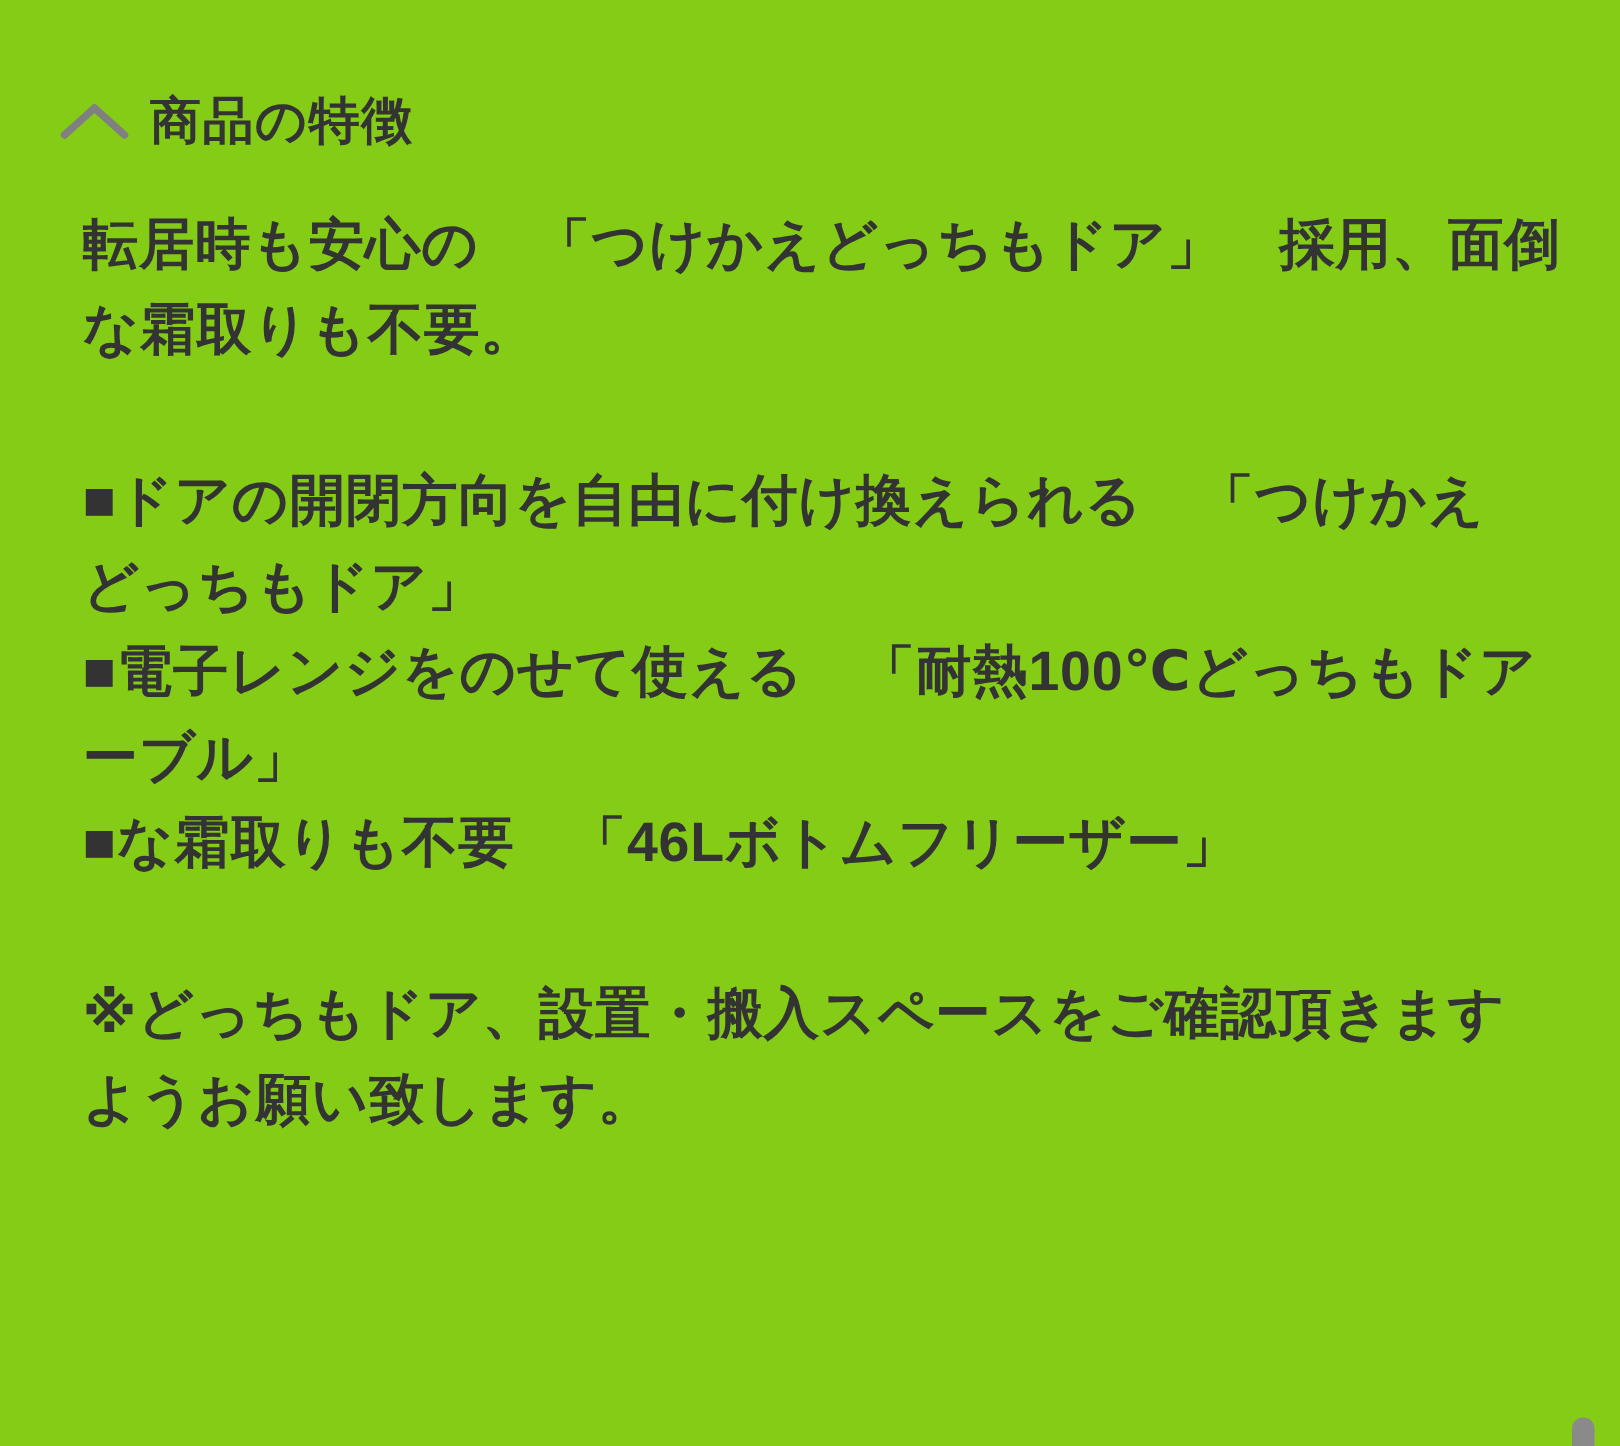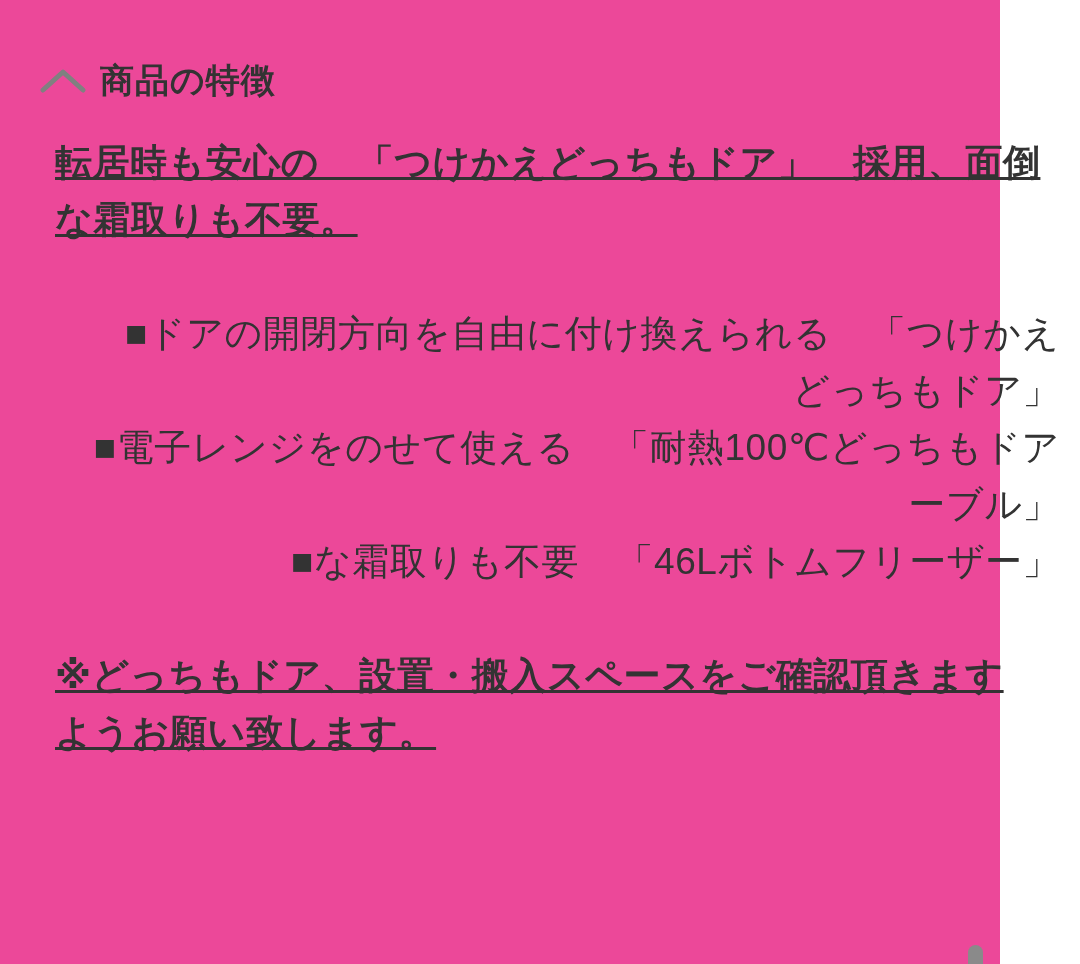--- a/index.html
+++ b/index.html
@@ -3,21 +3,21 @@
 <meta charset="utf-8">
 <style>
   * { margin: 0; padding: 0; box-sizing: border-box; }
   html, body {
     width: 1080px; height: 964px;
     background: #ffffff;
     overflow: hidden;
     font-family: "Liberation Sans", "DejaVu Sans", sans-serif;
     color: #333333;
   }
-  .page { position: relative; width: 1000px; height: 964px; background: #ec4899; }
+  .page { position: relative; width: 1080px; height: 964px; background: #84cc16; }
 
   
   .section-header {
     position: absolute;
     top: 58px; left: 40px;
     height: 46px;
     display: flex;
     align-items: center;
     gap: 14px;
     cursor: pointer;
@@ -40,22 +40,22 @@
     position: absolute;
     top: 134px; left: 55px;
     width: 1005px;
     font-size: 37px;
     line-height: 57px;
     letter-spacing: 0.5px;
     word-break: break-all;
     color: #333333;
   }
   .para { white-space: pre-line; }
-  .weight-bold { font-weight: 700; text-decoration: underline; }
-  .weight-regular { font-weight: 400; text-align: right; }
+  .weight-bold { font-weight: 700; }
+  .weight-regular { font-weight: 700; }
   .spacer { height: 57px; }
 
   
   .scroll-thumb {
     position: absolute;
     right: 17px; bottom: 0;
     width: 15px; height: 19px;
     background: #8a8a8a;
     border-radius: 8px 8px 0 0;
   }

